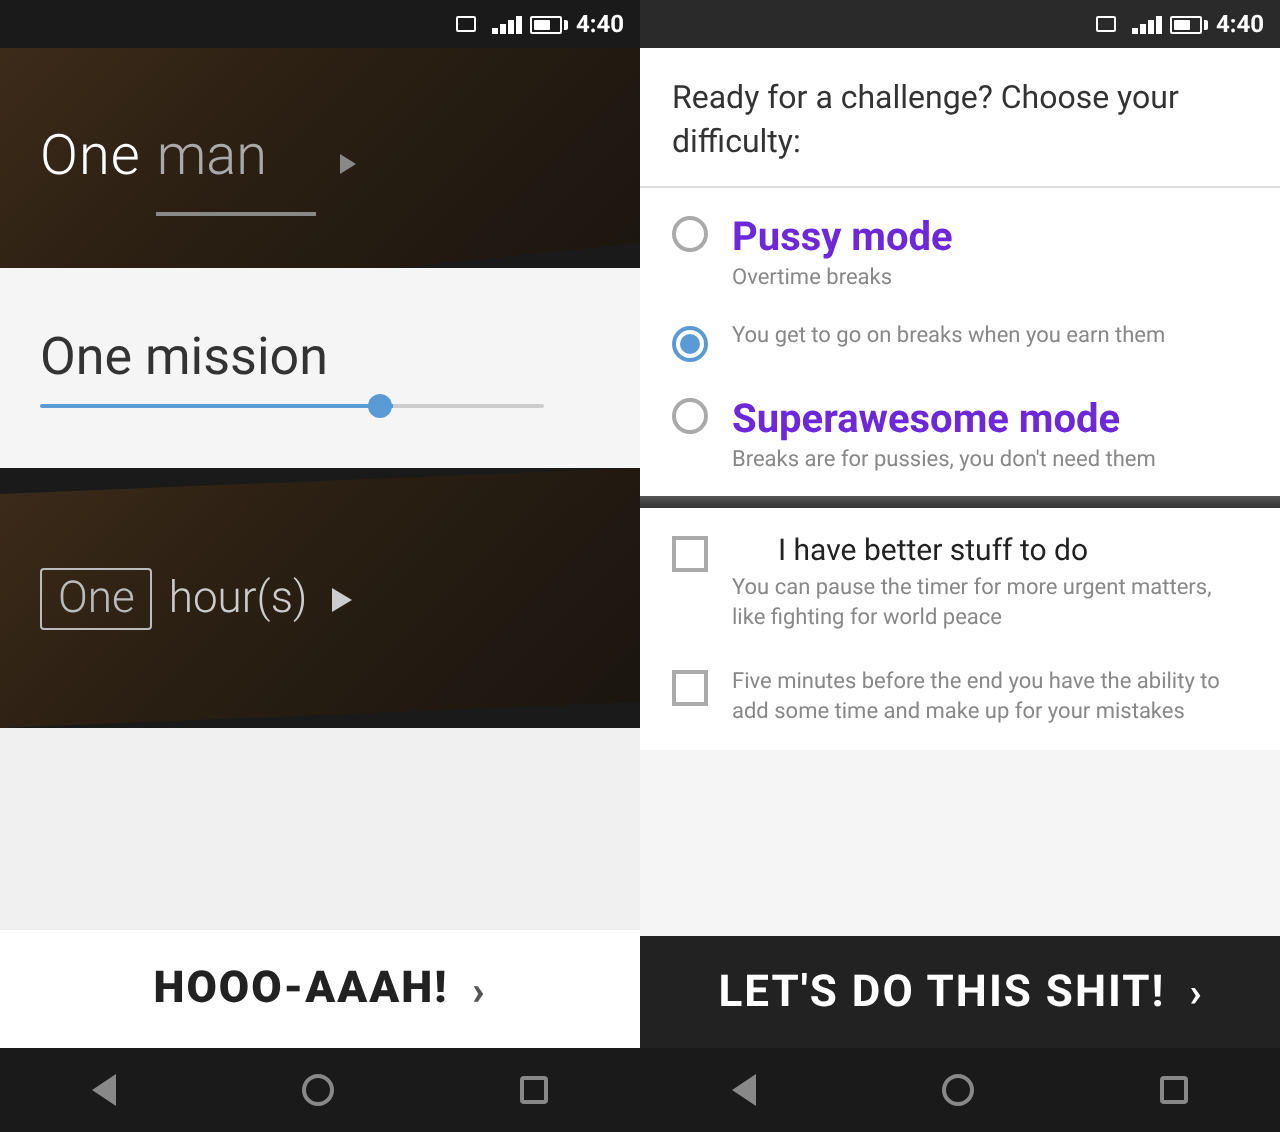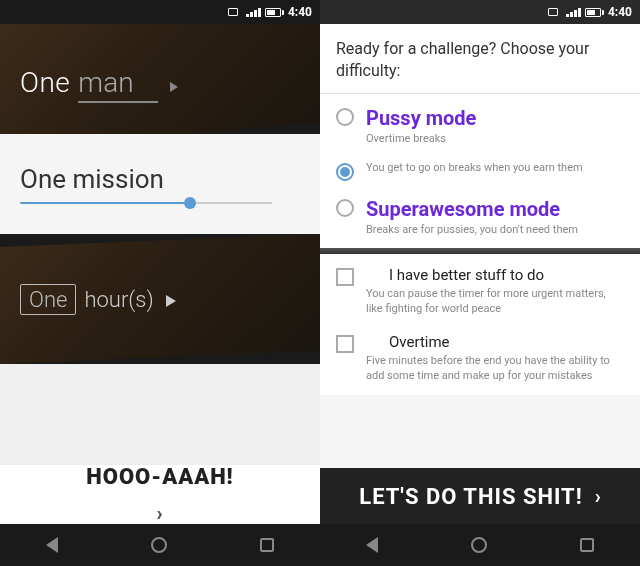--- a/index.html
+++ b/index.html
@@ -101,21 +101,21 @@
       font-weight: 300;
       letter-spacing: 0.5px;
     }
 
     .field-value {
       color: #aaa;
       font-size: 28px;
       font-weight: 300;
       border-bottom: 2px solid #888;
       min-width: 80px;
-      padding-bottom: 2px;
+      padding-bottom: 12px;
     }
 
     .slider-container {
       width: 100%;
     }
 
     .main-label {
       color: #333;
       font-size: 26px;
       font-weight: 400;
@@ -183,21 +183,20 @@
 
     .hooo-button {
       display: flex;
       align-items: center;
       justify-content: center;
       gap: 12px;
       font-size: 22px;
       font-weight: 900;
       letter-spacing: 1px;
       color: #222;
-      flex-direction: column;
     }
 
     .chevron-right {
       font-size: 20px;
       color: #555;
     }
 
     
     .right-panel {
       width: 320px;
@@ -565,21 +564,20 @@
       <div class="checkbox-box"></div>
       <div class="checkbox-text-group">
         <span class="checkbox-label">I have better stuff to do</span>
         <span class="checkbox-sublabel">You can pause the timer for more urgent matters, like fighting for world peace</span>
       </div>
     </div>
 
     <div class="checkbox-item">
       <div class="checkbox-box"></div>
       <div class="checkbox-text-group">
-        <span class="checkbox-label">Overtime</span>
         <span class="checkbox-sublabel">Five minutes before the end you have the ability to add some time and make up for your mistakes</span>
       </div>
     </div>
 
   </div>
 
   <div class="right-spacer"></div>
 
   <div class="right-footer-button">
     <span class="lets-do-text">LET'S DO THIS SHIT!</span>

